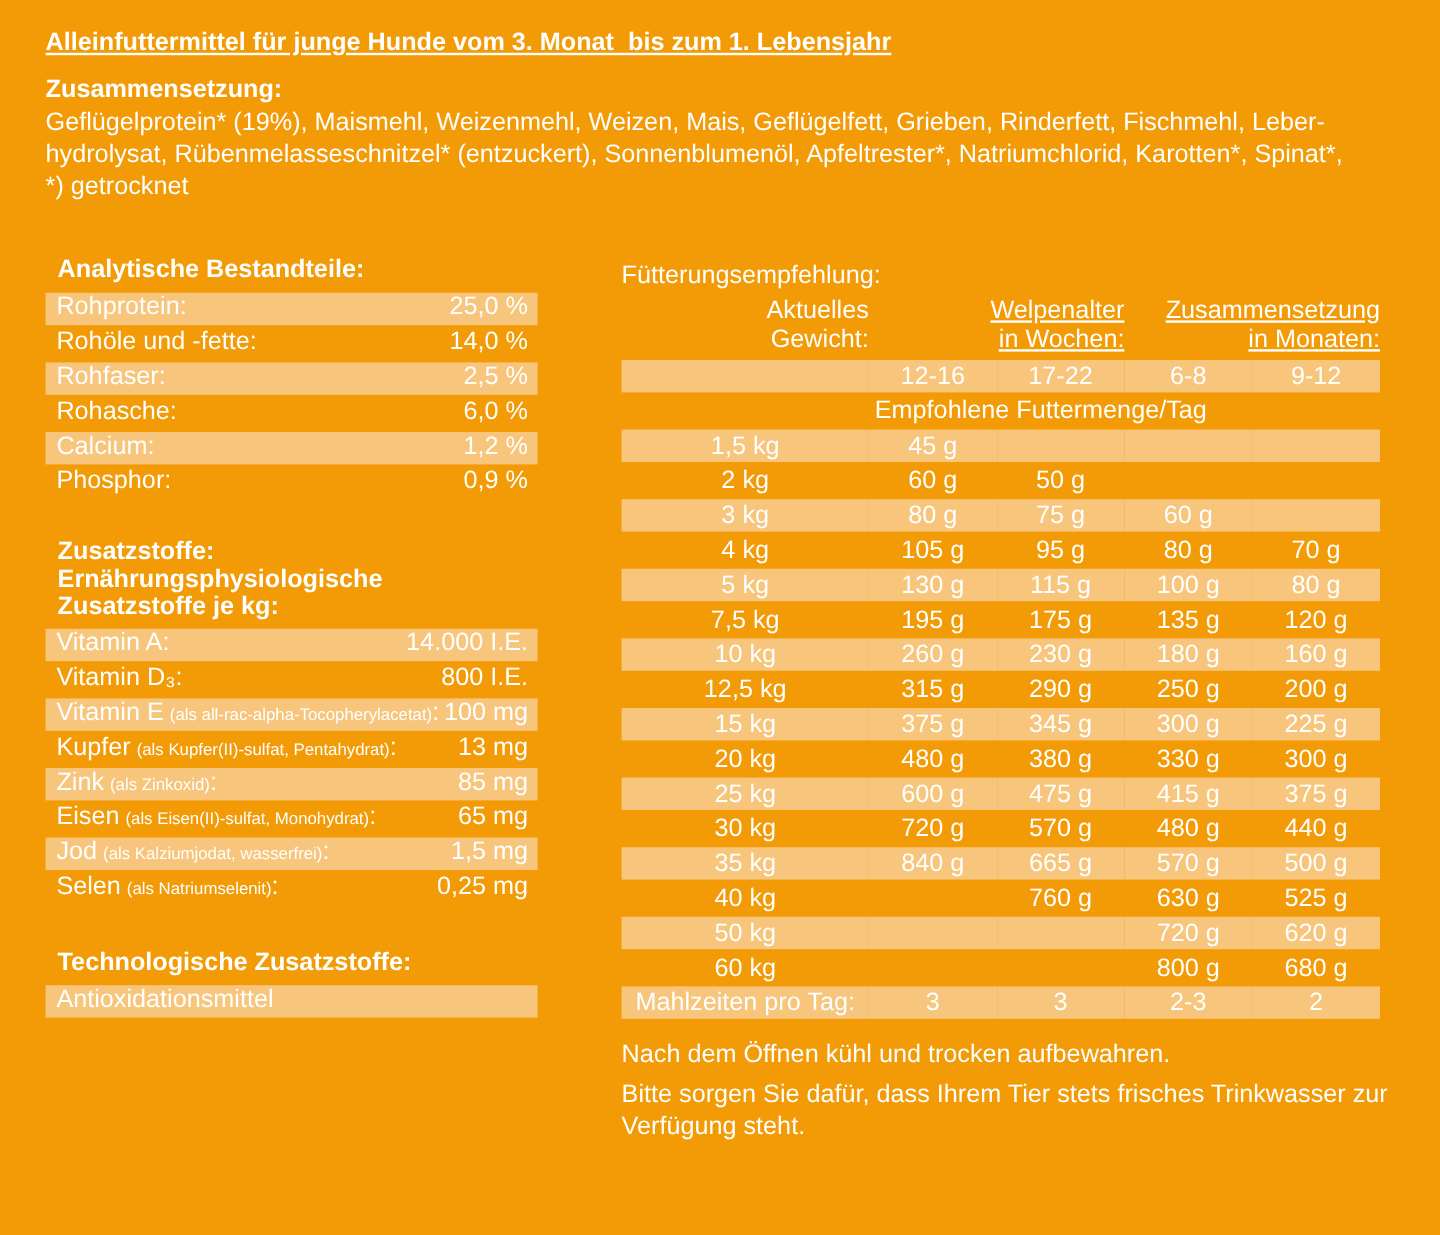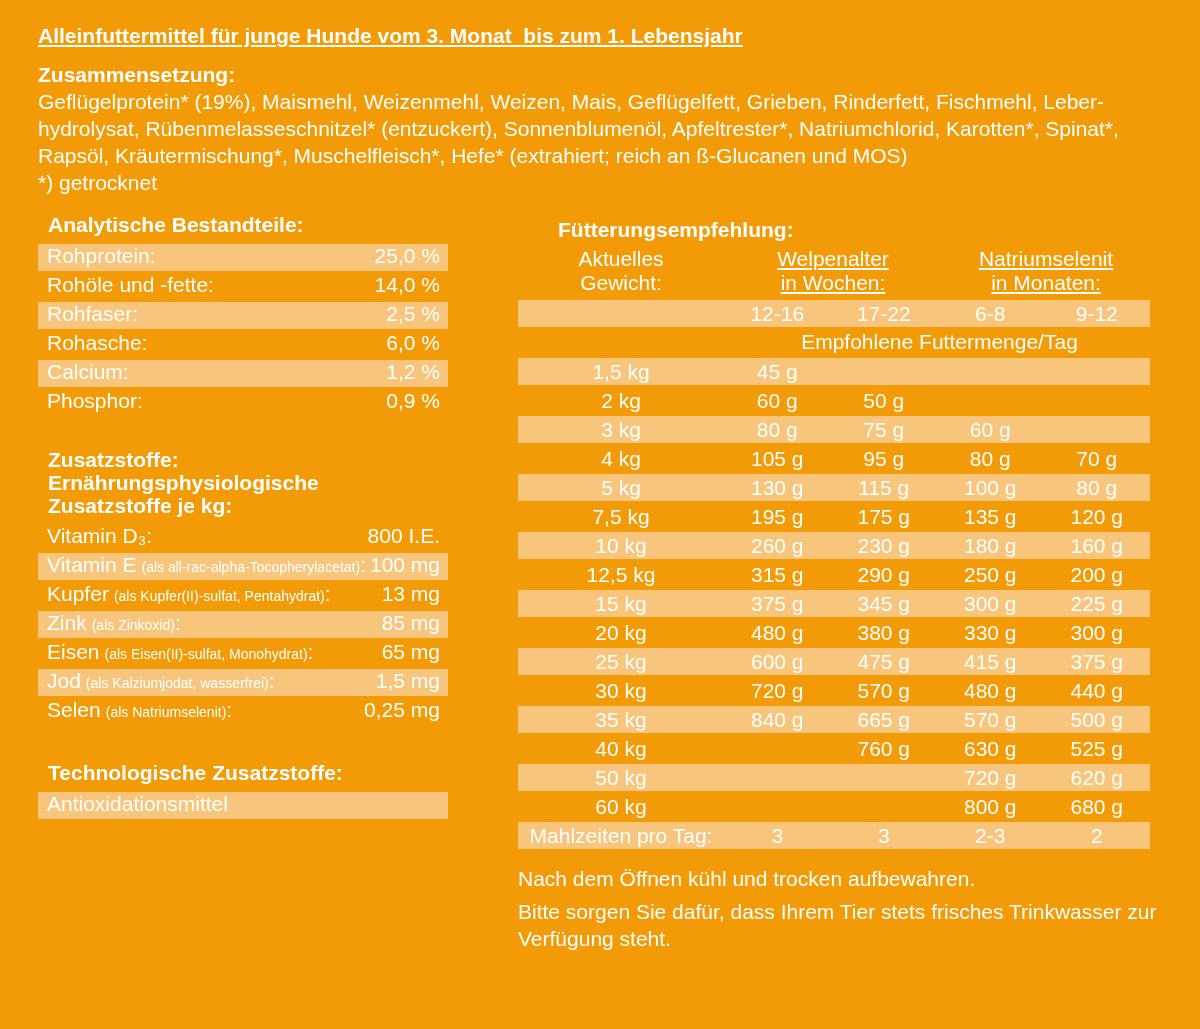--- a/index.html
+++ b/index.html
@@ -30,47 +30,46 @@
   .lrow{display:flex;height:27px;margin-bottom:2px;white-space:nowrap;}
   .lrow.hl{background:var(--band);}
   .lrow .lbl{flex:1;padding-left:9px;display:flex;align-items:baseline;}
   .lrow .note{font-size:14px;margin-left:5px;}
   .lrow .val{padding-right:8px;text-align:right;}
   .multi-heading{font-weight:700;padding-left:10px;line-height:23px;margin-top:32px;margin-bottom:7px;}
   .tech-heading{font-weight:700;padding-left:10px;margin-top:36px;margin-bottom:7px;}
 
   
   .rightcol{position:absolute;left:518px;top:218px;width:632px;font-size:21px;}
-  .fheading{font-weight:700;margin-bottom:5px;margin-left:40px;}
-  .fgroups{display:flex;gap:5px;text-align:center;line-height:24px;margin-bottom:5px;}
+  .fheading{font-weight:400;margin-bottom:5px;}
+  .fgroups{display:flex;gap:5px;text-align:right;line-height:24px;margin-bottom:5px;}
   .fgroups .g1{width:206px;flex:none;}
   .fgroups .g2,.fgroups .g3{flex:1;text-decoration:underline;}
   .frow{display:flex;gap:0;height:27px;margin-bottom:2px;}
   .fcell{display:flex;align-items:center;justify-content:center;}
   .fcell.hl{background:var(--band);}
   .wcell{width:206px;flex:none;}
   .vcell{flex:1;}
-  .fsubtitle{margin-left:211px;text-align:center;height:26px;line-height:26px;margin-bottom:3px;}
+  .fsubtitle{margin-left:211px;height:26px;line-height:26px;margin-bottom:3px;}
 
   
   .notes{margin-top:16px;width:648px;line-height:27px;}
   .notes .note-p{margin-bottom:6px;}
 </style>
 </head>
 <body>
 
 <div class="label-root">
 
   <div class="title">Alleinfuttermittel für junge Hunde vom 3. Monat  bis zum 1. Lebensjahr</div>
 
   <div class="composition">
     <div class="heading">Zusammensetzung:</div>
     <div class="comp-line">Geflügelprotein* (19%), Maismehl, Weizenmehl, Weizen, Mais, Geflügelfett, Grieben, Rinderfett, Fischmehl, Leber-</div>
     <div class="comp-line">hydrolysat, Rübenmelasseschnitzel* (entzuckert), Sonnenblumenöl, Apfeltrester*, Natriumchlorid, Karotten*, Spinat*,</div>
-    <div class="comp-line">Rapsöl, Kräutermischung*, Muschelfleisch*, Hefe* (extrahiert; reich an ß-Glucanen und MOS)</div>
     <div class="comp-line">*) getrocknet</div>
   </div>
 
   <div class="leftcol">
     <div class="sec-heading">Analytische Bestandteile:</div>
     <div id="analytical-rows">
         <div class="lrow hl">
           <div class="lbl">
             <span>Rohprotein:</span>
           </div>
@@ -107,20 +106,26 @@
           <div class="val">0,9 %</div>
         </div>
       </div>
 
     <div class="multi-heading">
       <div>Zusatzstoffe:</div>
       <div>Ernährungsphysiologische</div>
       <div>Zusatzstoffe je kg:</div>
     </div>
     <div id="additive-rows">
+        <div class="lrow hl">
+          <div class="lbl">
+            <span>Vitamin A:</span>
+          </div>
+          <div class="val">14.000 I.E.</div>
+        </div>
         <div class="lrow">
           <div class="lbl">
             <span>Vitamin D₃:</span>
           </div>
           <div class="val">800 I.E.</div>
         </div>
         <div class="lrow hl">
           <div class="lbl">
             <span>Vitamin E</span>
             <span class="note">(als all-rac-alpha-Tocopherylacetat)</span>
@@ -186,21 +191,21 @@
     <div class="fgroups">
       <div class="g1">
         <div>Aktuelles</div>
         <div>Gewicht:</div>
       </div>
       <div class="g2">
         <div>Welpenalter</div>
         <div>in Wochen:</div>
       </div>
       <div class="g3">
-        <div>Natriumselenit</div>
+        <div>Zusammensetzung</div>
         <div>in Monaten:</div>
       </div>
     </div>
 
     <div class="frow">
       <div class="fcell wcell hl"></div>
       <div class="fcell vcell hl">12-16</div>
       <div class="fcell vcell hl">17-22</div>
       <div class="fcell vcell hl">6-8</div>
       <div class="fcell vcell hl">9-12</div>

